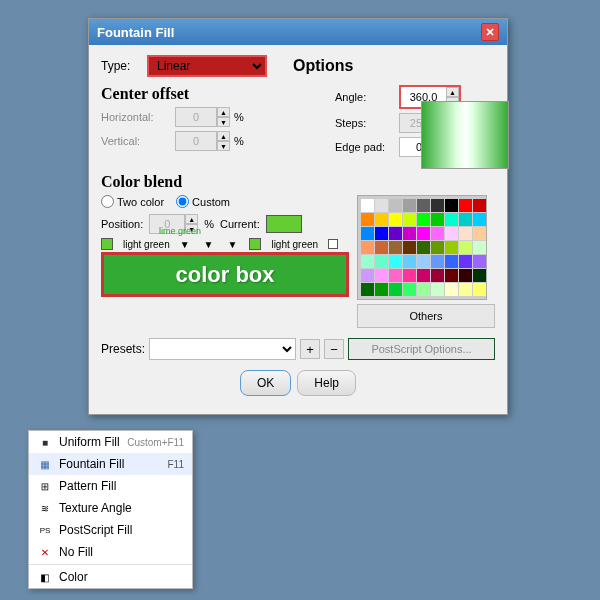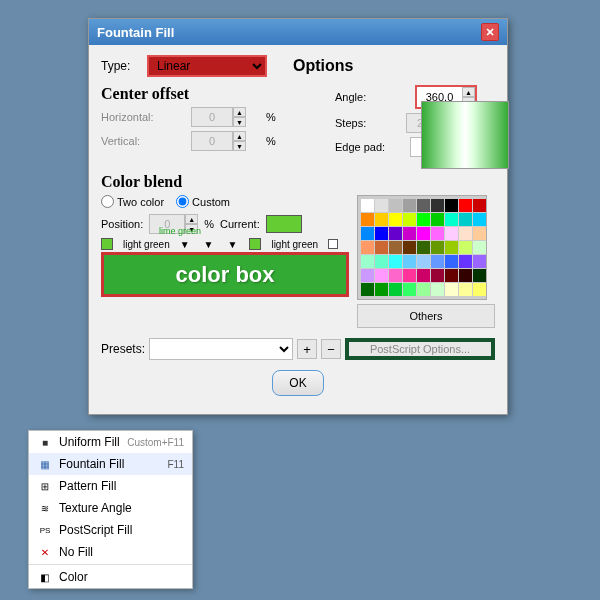--- a/index.html
+++ b/index.html
@@ -92,21 +92,21 @@
       font-weight: 600;
       margin-bottom: 4px;
       font-family: Liberation Serif, serif;
     }
 
     
     .input-row {
       display: flex;
       align-items: center;
       margin-bottom: 4px;
-      gap: 20px;
+      gap: 4px;
     }
     .input-row-label {
       width: 70px;
       font-size: 11px;
       color: #888;
     }
     .percent-label {
       font-size: 11px;
     }
     .radio-row {
@@ -167,21 +167,21 @@
       font-size: 13px;
       display: flex;
       align-items: center;
       justify-content: center;
       cursor: pointer;
     }
     .postscript-btn {
       flex: 1;
       height: 22px;
       background: #e8e8e8;
-      border: 4px solid #14532d;
+      border: 1px solid #14532d;
       font-size: 11px;
       color: #888;
       cursor: pointer;
     }
 
     
     .bottom-buttons {
       display: flex;
       justify-content: center;
       gap: 6px;
@@ -490,20 +490,21 @@
     <div class="presets-row">
       <span style="font-size:12px;">Presets:</span>
       <select class="presets-select"></select>
       <div class="preset-add-btn">+</div>
       <div class="preset-del-btn">−</div>
       <button class="postscript-btn">PostScript Options...</button>
     </div>
 
     <div class="bottom-buttons">
       <button class="btn btn-ok">OK</button>
+      <button class="btn">Help</button>
     </div>
 
   </div>
 </div>
 
 <div class="context-menu">
   <div class="menu-item">
     <span class="menu-icon" style="color:#333;">■</span>
     <span class="menu-item-label">Uniform Fill</span>
     <span class="menu-shortcut">Custom+F11</span>

